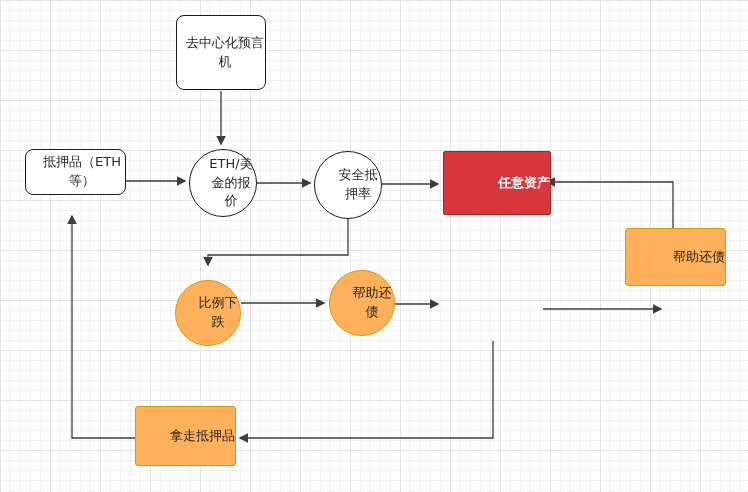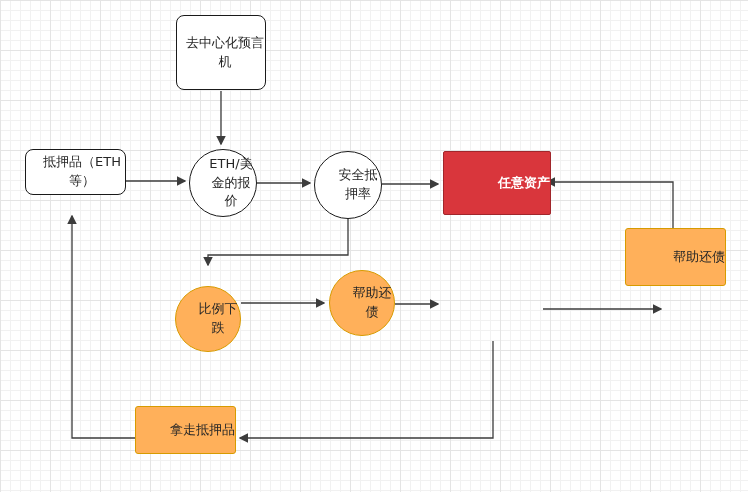--- a/index.html
+++ b/index.html
@@ -67,30 +67,30 @@
   </div>
 
   <div class="node circle-white" style="left:314px;top:134px;width:68px;height:68px;margin-top:17px;">
     <span class="lbl w46">安全抵押率</span>
   </div>
 
   <div class="node rect-red" style="left:443px;top:151px;width:108px;height:64px;padding-left:28px;">
     <span class="lbl">任意资产</span>
   </div>
 
-  <div class="node circle-orange" style="left:175px;top:286px;width:66px;height:66px;">
+  <div class="node circle-orange" style="left:175px;top:280px;width:66px;height:66px;">
     <span class="lbl w44">比例下跌</span>
   </div>
 
   <div class="node circle-orange" style="left:329px;top:270px;width:66px;height:66px;">
     <span class="lbl w44">帮助还债</span>
   </div>
 
 
   <div class="node rect-orange" style="left:625px;top:228px;width:101px;height:58px;">
     <span class="lbl">帮助还债</span>
   </div>
 
-  <div class="node rect-orange" style="left:135px;top:406px;width:101px;height:48px;">
+  <div class="node rect-orange" style="left:135px;top:406px;width:101px;height:60px;">
     <span class="lbl">拿走抵押品</span>
   </div>
 
 </div>
 
 </body></html>

